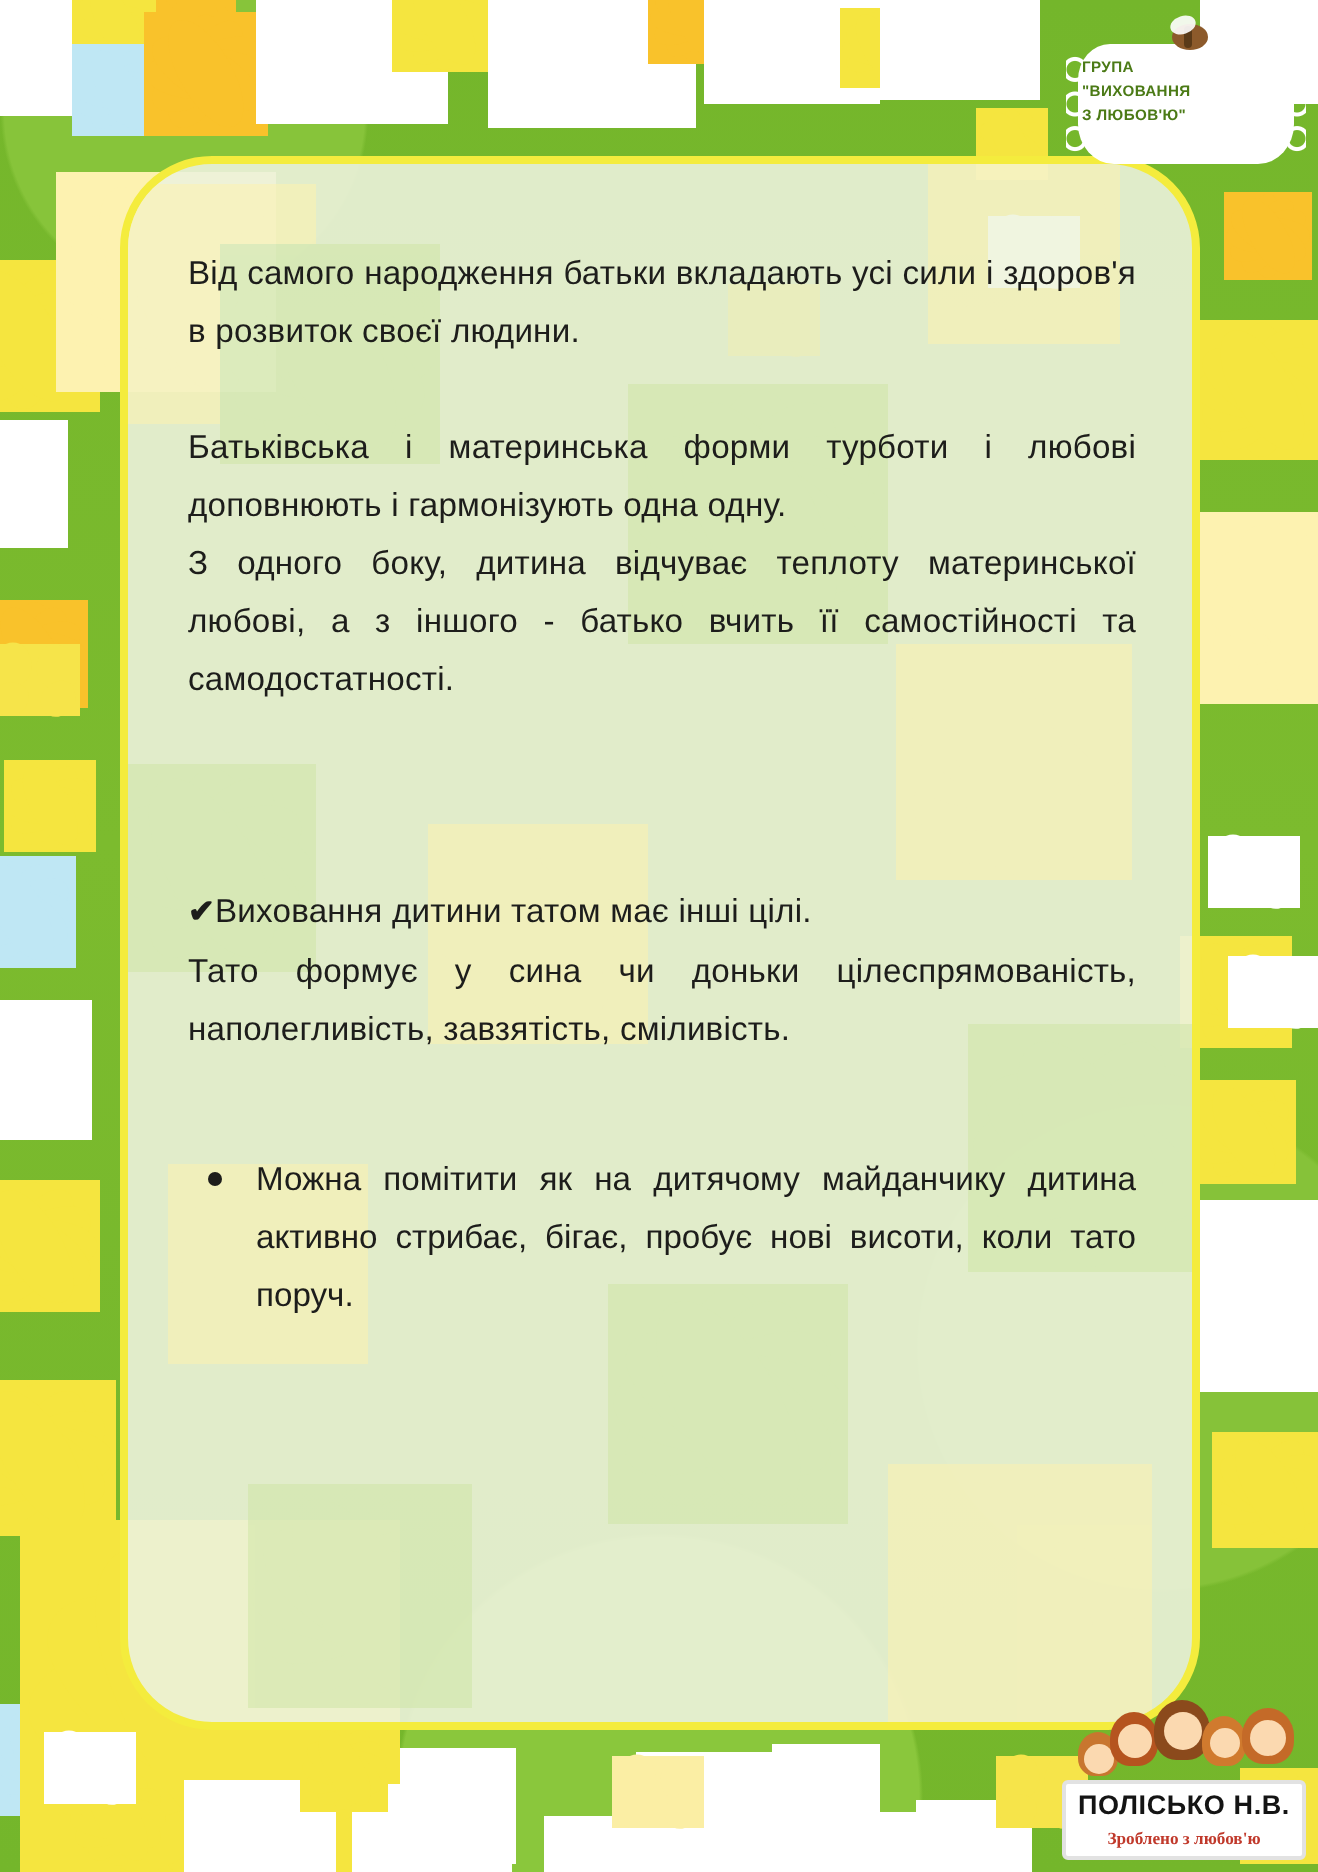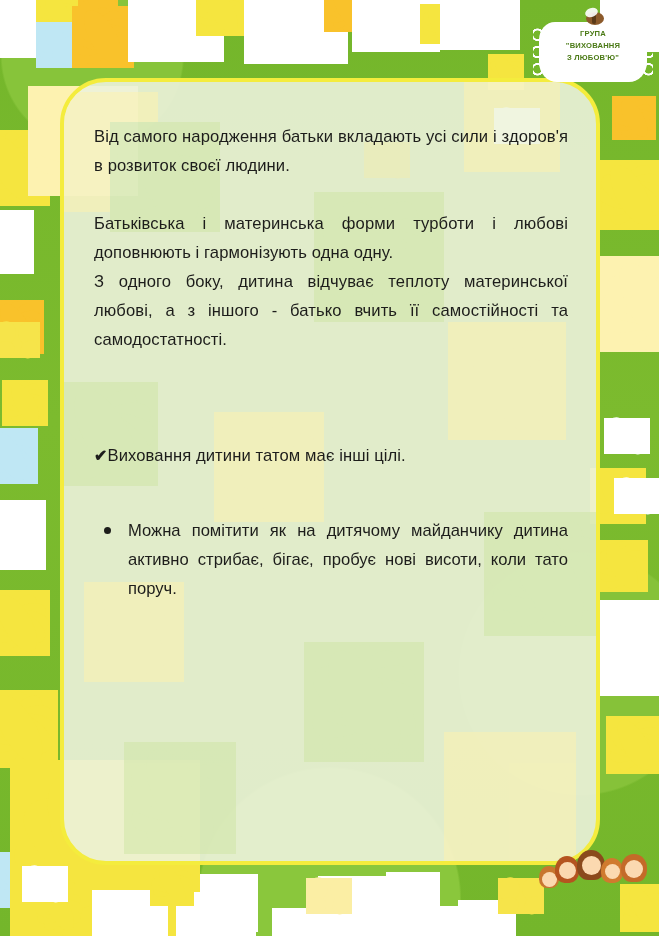--- a/index.html
+++ b/index.html
@@ -185,21 +185,21 @@
       radial-gradient(circle at 50% 50%, transparent 4px, #ffffff 4.5px 6px, transparent 6.5px),
       radial-gradient(circle at 50% 86%, transparent 4px, #ffffff 4.5px 6px, transparent 6.5px);
   }
   .badge-top .scroll::before { left: -8px; }
   .badge-top .scroll::after  { right: -8px; }
   .badge-top .btxt {
     position: absolute;
     left: 6px;
     top: 22px;
     width: 104px;
-    text-align: center;
+    text-align: left;
     font-size: 7.6px;
     font-weight: bold;
     line-height: 12px;
     color: #4b7a16;
     letter-spacing: 0.2px;
   }
   .badge-top .bee {
     position: absolute;
     left: 46px;
     top: 2px;
@@ -418,20 +418,21 @@
       <div class="gap"></div>
 
 
       <div class="gap"></div>
 
 
       <div class="gap"></div>
 
       <p class="para check-para"><span class="check-mark">✔</span><span>Виховання дитини татом має інші цілі.</span></p>
 
+      <p class="para">Тато формує у сина чи доньки цілеспрямованість, наполегливість, завзятість, сміливість.</p>
 
       <div class="gap"></div>
 
       <p class="bullet-para"><span class="bullet-dot"></span><span>Можна помітити як на дитячому майданчику дитина активно стрибає, бігає, пробує нові висоти, коли тато поруч.</span></p>
 
     </div>
   </div>
 
   <div class="badge-top">
     <div class="scroll"></div>
@@ -453,15 +454,19 @@
       <span class="head" style="left:5px;  top:24px; width:15px; height:15px; background:#fbd9b0;"></span>
       <span class="hair" style="left:18px; top:8px;  width:24px; height:27px; background:#b5541f;"></span>
       <span class="head" style="left:22px; top:14px; width:17px; height:17px; background:#fbd9b0;"></span>
       <span class="hair" style="left:40px; top:2px;  width:28px; height:30px; background:#8b4a1c;"></span>
       <span class="head" style="left:45px; top:8px;  width:19px; height:19px; background:#fbd9b0;"></span>
       <span class="hair" style="left:64px; top:10px; width:22px; height:25px; background:#d07a2e;"></span>
       <span class="head" style="left:68px; top:16px; width:15px; height:15px; background:#fbd9b0;"></span>
       <span class="hair" style="left:84px; top:6px;  width:26px; height:28px; background:#c46a28;"></span>
       <span class="head" style="left:88px; top:12px; width:18px; height:18px; background:#fbd9b0;"></span>
     </div>
+    <div class="plate">
+      <div class="name">ПОЛІСЬКО Н.В.</div>
+      <div class="tag">Зроблено з любов'ю</div>
+    </div>
   </div>
 
 </div>
 
 </body></html>

